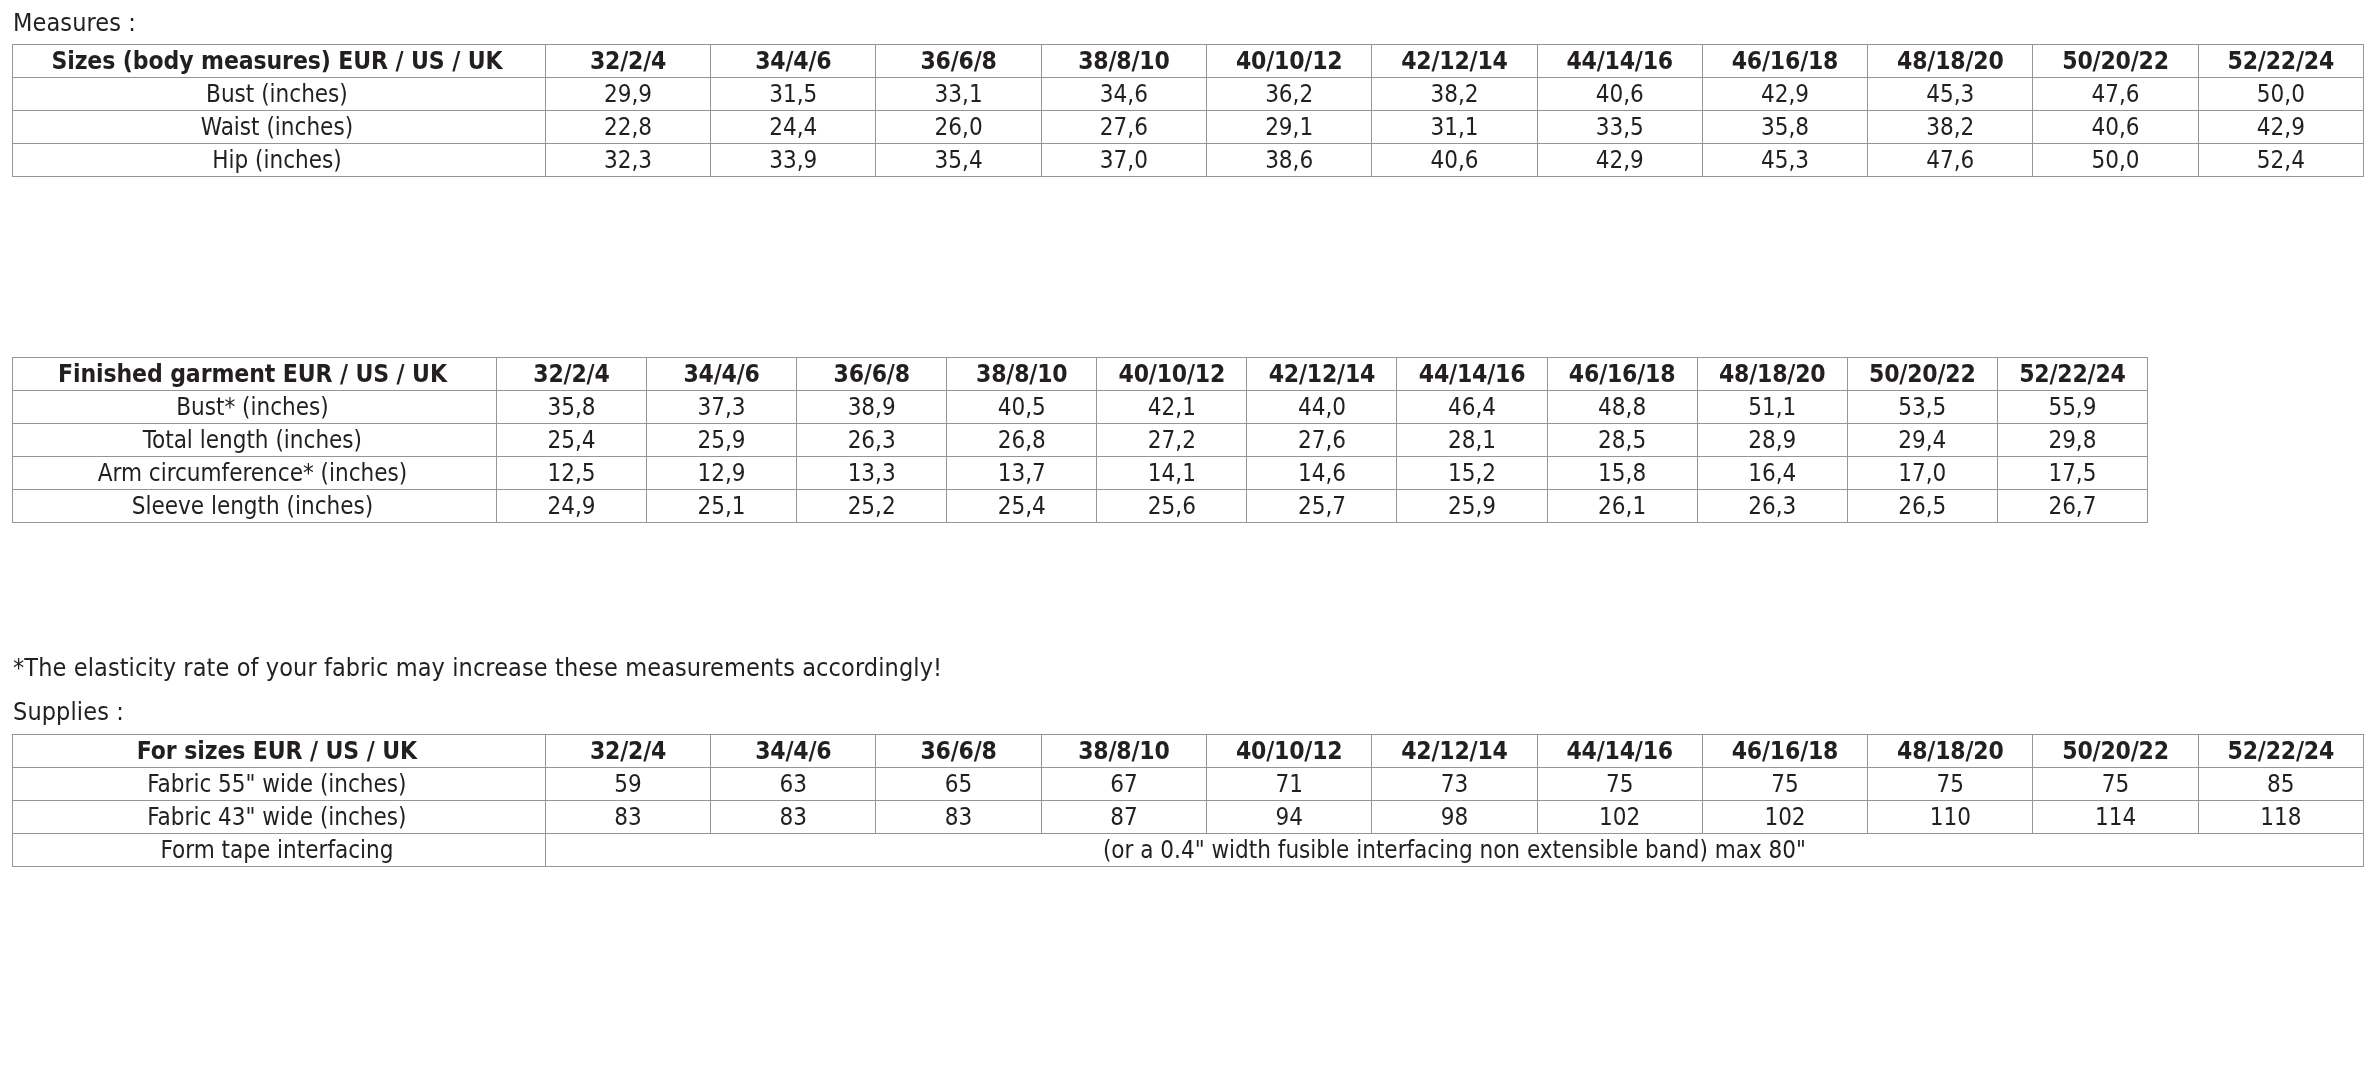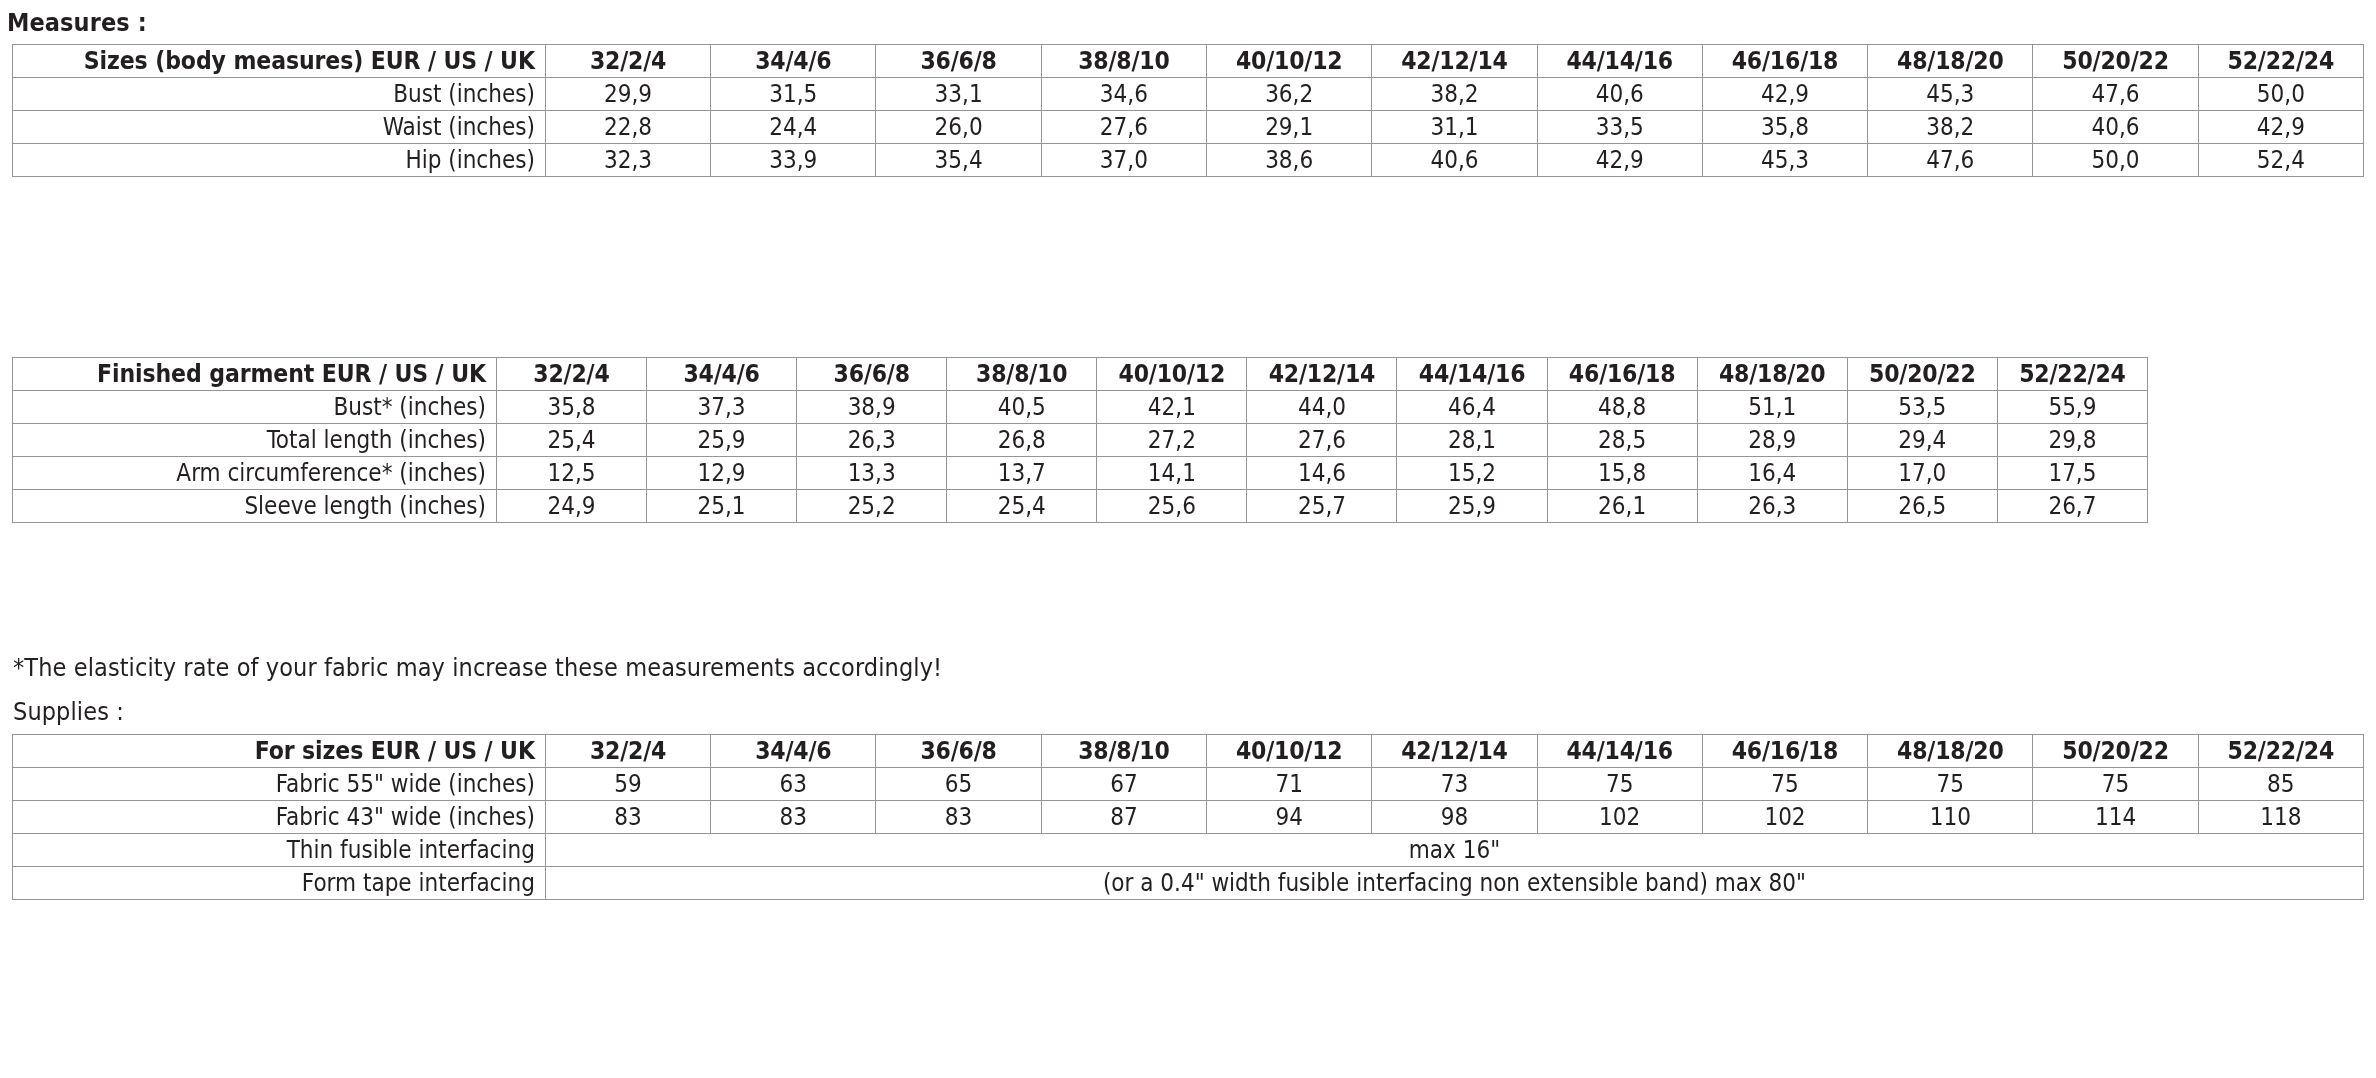--- a/index.html
+++ b/index.html
@@ -25,21 +25,21 @@
   
   .textline {
     font-size: 25px;
     line-height: 1;
     color: #231f20;
     letter-spacing: 0.1px;
     font-stretch: condensed;
     white-space: nowrap;
   }
 
-  .lbl-measures   { position:absolute; left:7px;  top:10px;font-weight:bold;  }
+  .lbl-measures   { position:absolute; left:13px;  top:10px;  }
   .lbl-footnote   { position:absolute; left:13px;  top:655px; }
   .lbl-supplies   { position:absolute; left:13px;  top:699px; }
 
   
   table.grid {
     position: absolute;
     border-collapse: collapse;
     table-layout: fixed;
     background: #fff;
     border: 1.6px solid #6d6e71;
@@ -58,21 +58,21 @@
     overflow: hidden;
   }
   table.grid th {
     font-weight: 700;
     font-size: 24.5px;
     letter-spacing: -0.2px;
     text-align: center;
   }
   table.grid th.rowhead,
   table.grid td.rowhead {
-    text-align: right;
+    text-align: center;
     padding-left: 6px;
   }
   table.grid th.rowhead { letter-spacing: -0.1px; }
   table.grid td.merged { text-align: center; }
 
   
   #table-body-measures    { left: 12px; top: 44px;  width: 2352px; }
   #table-finished-garment { left: 12px; top: 357px; width: 2136px; }
   #table-supplies         { left: 12px; top: 734px; width: 2352px; }
 
@@ -312,23 +312,19 @@
           <td>87</td>
           <td>94</td>
           <td>98</td>
           <td>102</td>
           <td>102</td>
           <td>110</td>
           <td>114</td>
           <td>118</td>
         </tr>
         <tr>
-          <td class="rowhead">Thin fusible interfacing</td>
-          <td class="merged" colspan="11">max 16"</td>
-        </tr>
-        <tr>
           <td class="rowhead">Form tape interfacing</td>
           <td class="merged" colspan="11">(or a 0.4" width fusible interfacing non extensible band) max 80"</td>
         </tr>
       </tbody>
     </table>
 
 </div>
 
 </body></html>

